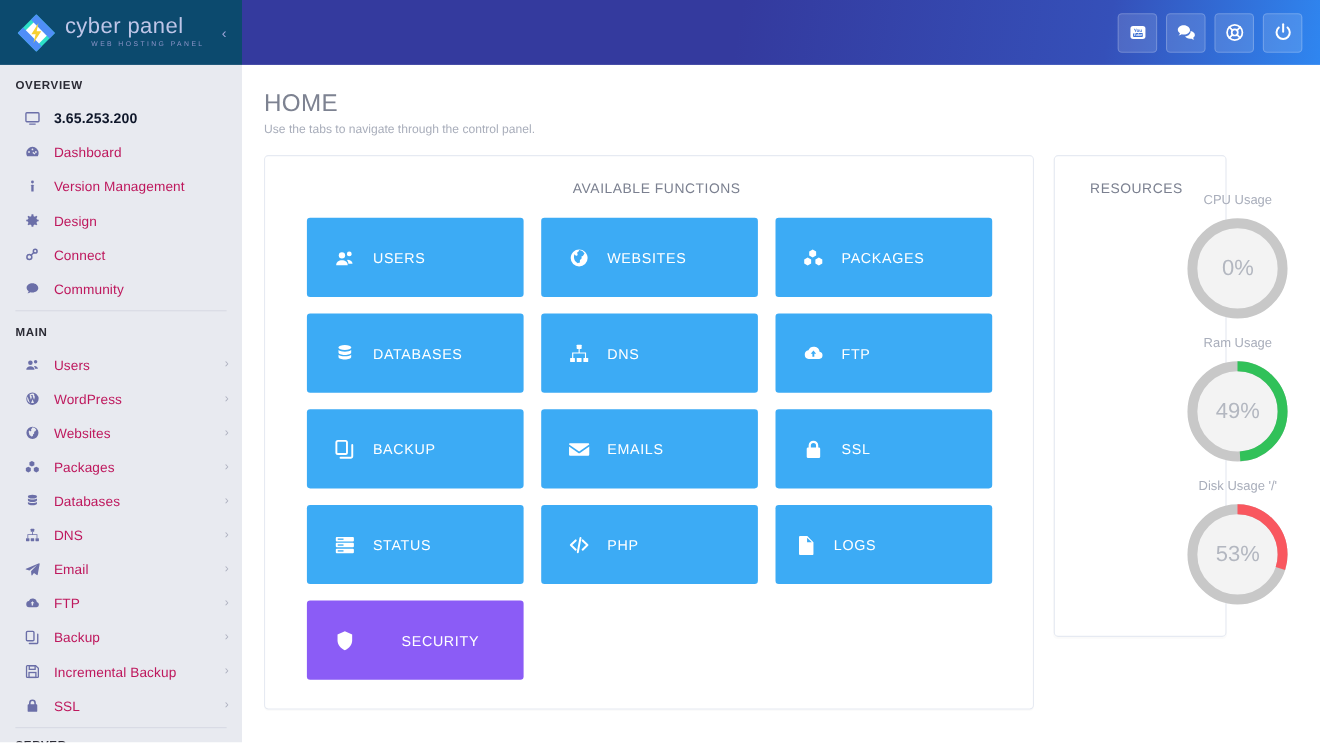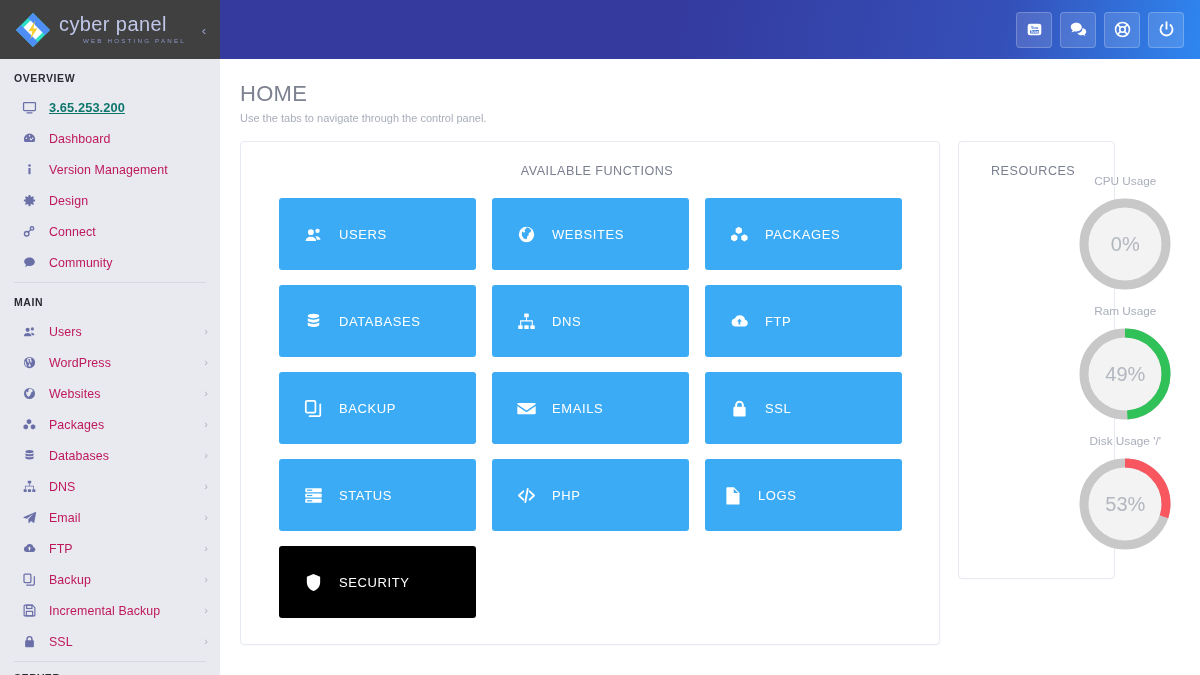--- a/index.html
+++ b/index.html
@@ -14,21 +14,21 @@
   
   .sidebar {
     width: 220px; height: 675px;
     background: #e8eaf0;
     flex: 0 0 220px;
     overflow: hidden;
     position: relative;
   }
   .brand {
     height: 59px;
-    background: #404040;
+    background: #0c4a6e;
     display: flex; align-items: center;
     padding: 0 12px 0 16px;
     position: relative;
   }
   .brand-logo { width: 34px; height: 34px; position: relative; flex: 0 0 34px; }
   .brand-text { margin-left: 9px; line-height: 1; }
   .brand-name {
     font-size: 20px; color: #bfc6e8; letter-spacing: .4px;
     font-weight: 400; display: block; white-space: nowrap;
   }
@@ -56,21 +56,21 @@
   .nav-ico {
     width: 22px; flex: 0 0 22px; display: flex;
     align-items: center; justify-content: flex-start;
     color: #6b6fa8;
   }
   .nav-ico svg { display: block; }
   .nav-label {
     font-size: 12.4px; color: #be185d; margin-left: 5px;
     white-space: nowrap; letter-spacing: .1px;
   }
-  .nav-item.active .nav-label { color: #0f766e; font-weight: bold; font-size: 12.8px; text-decoration: underline; }
+  .nav-item.active .nav-label { color: #0f172a; font-weight: bold; font-size: 12.8px; }
   .nav-caret {
     margin-left: auto; color: #aeb2c0; font-size: 11px;
     line-height: 1; font-family: "Liberation Sans", sans-serif;
   }
 
   
   .main { flex: 1; height: 675px; position: relative; background: #fff; overflow: hidden; }
   .topbar {
     height: 59px;
     background: linear-gradient(100deg,#343a9e 0%,#343a9e 46%,#3550b9 80%,#2f86f0 100%);
@@ -500,21 +500,21 @@
               <span class="tile-label">PHP</span>
             </div>
             <div class="tile" style="background: rgb(60, 171, 245); padding-left: 17px;">
               <span class="tile-ico">
                 <svg width="21" height="21" viewBox="0 0 24 24" fill="#ffffff">
                   <path d="M6 2.6h7.6L20 9v12.4c0 .6-.5 1-1 1H6c-.6 0-1-.4-1-1V3.6c0-.6.4-1 1-1zm7.4 1.7v4.9h4.9z"></path>
                 </svg>
               </span>
               <span class="tile-label">LOGS</span>
             </div>
-            <div class="tile" style="background: #000000;">
+            <div class="tile" style="background: #8b5cf6; gap: 26px;">
               <span class="tile-ico">
                 <svg width="21" height="21" viewBox="0 0 24 24" fill="#ffffff">
                   <path d="M12 2.2 4.4 5.4v6.2c0 4.6 3.2 8.7 7.6 10.2 4.4-1.5 7.6-5.6 7.6-10.2V5.4z"></path>
                 </svg>
               </span>
               <span class="tile-label">SECURITY</span>
             </div>
           </div>
       </div>
 

